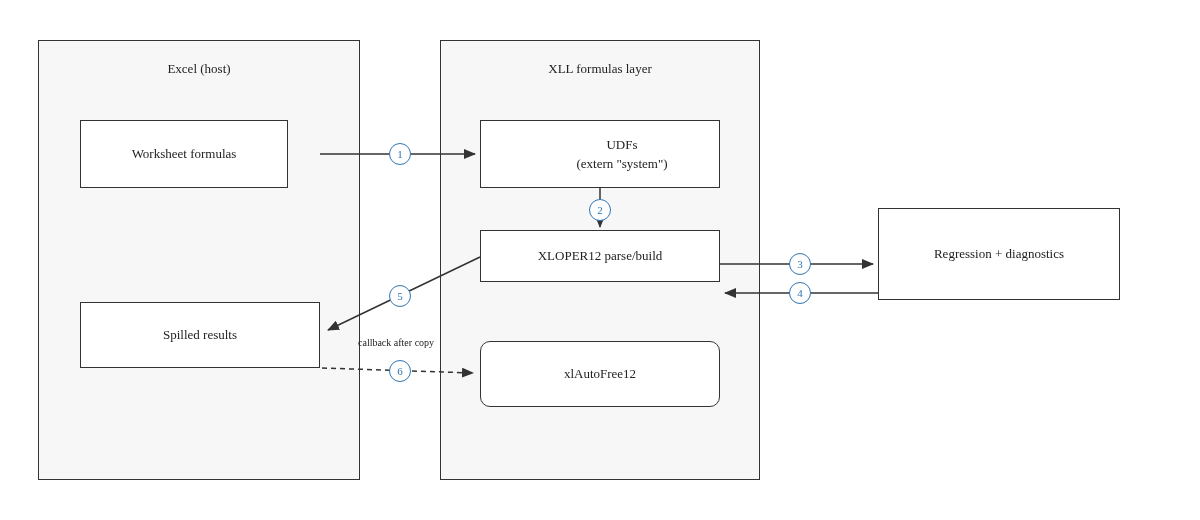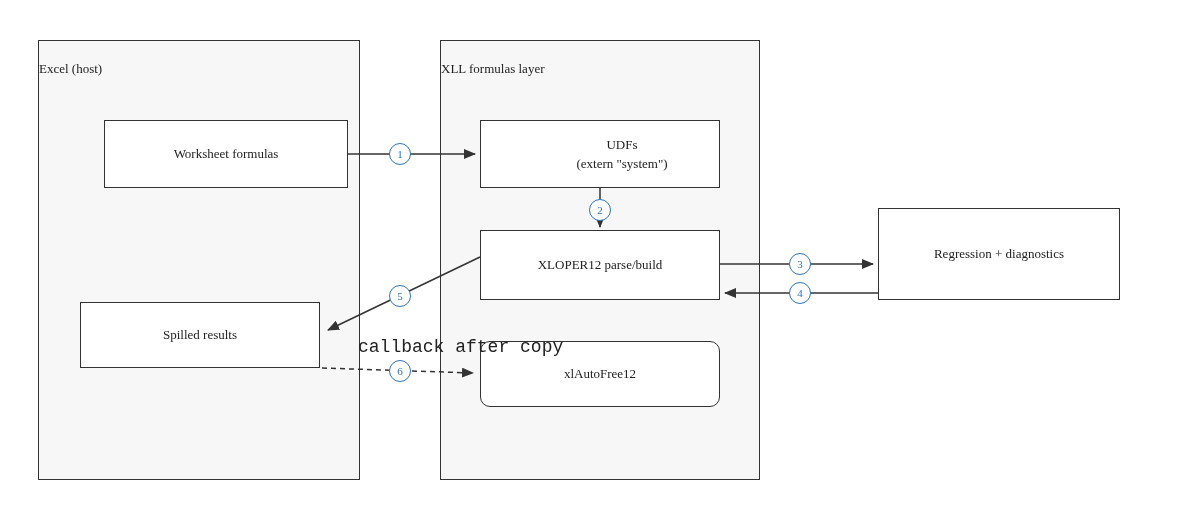--- a/index.html
+++ b/index.html
@@ -25,43 +25,44 @@
   .container{
     position:absolute;
     background:var(--container-fill);
     border:1px solid var(--box-border);
   }
   .container-title{
     position:absolute;
     top:20px;
     left:0;
     width:100%;
+    text-align:center;
     font-size:13px;
     color:#222;
   }
   #c-excel{left:38px;top:40px;width:322px;height:440px;}
   #c-xll{left:440px;top:40px;width:320px;height:440px;}
   #c-rust{left:840px;top:40px;width:320px;height:440px;}
 
   .node{
     position:absolute;
     background:#ffffff;
     border:1px solid var(--box-border);
     display:flex;
     flex-direction:column;
     align-items:center;
     justify-content:center;
     text-align:center;
     font-size:13px;
     line-height:1.5;
   }
-  #n-worksheet{left:80px;top:120px;width:244px;height:68px;margin-left:24px;}
+  #n-worksheet{left:80px;top:120px;width:208px;height:68px;}
   #n-spilled{left:80px;top:302px;width:240px;height:66px;}
   #n-udfs{left:480px;top:120px;width:240px;height:68px;padding-left:44px;}
-  #n-xloper{left:480px;top:230px;width:240px;height:70px;}
+  #n-xloper{left:480px;top:230px;width:240px;height:52px;}
   #n-autofree{left:480px;top:341px;width:240px;height:66px;border-radius:10px;}
   #n-regression{left:878px;top:208px;width:242px;height:92px;}
 
   svg.edges{
     position:absolute;
     left:0;top:0;
     width:1200px;height:520px;
     pointer-events:none;
   }
   svg.edges line{
@@ -90,24 +91,23 @@
   #b2{left:600px;top:210px;}
   #b3{left:800px;top:264px;}
   #b4{left:800px;top:293px;}
   #b5{left:400px;top:296px;}
   #b6{left:400px;top:371px;}
 
   .edge-label{
     position:absolute;
     left:358px;
     top:337px;
-    font-size:18px;
+    font-size:10px;
     color:#222;
     white-space:nowrap;
-    font-family:Liberation Mono, monospace;
   }
 </style>
 </head>
 <body>
 
 <div class="canvas">
 
   <div class="container" id="c-excel">
     <div class="container-title">Excel (host)</div>
   </div>

